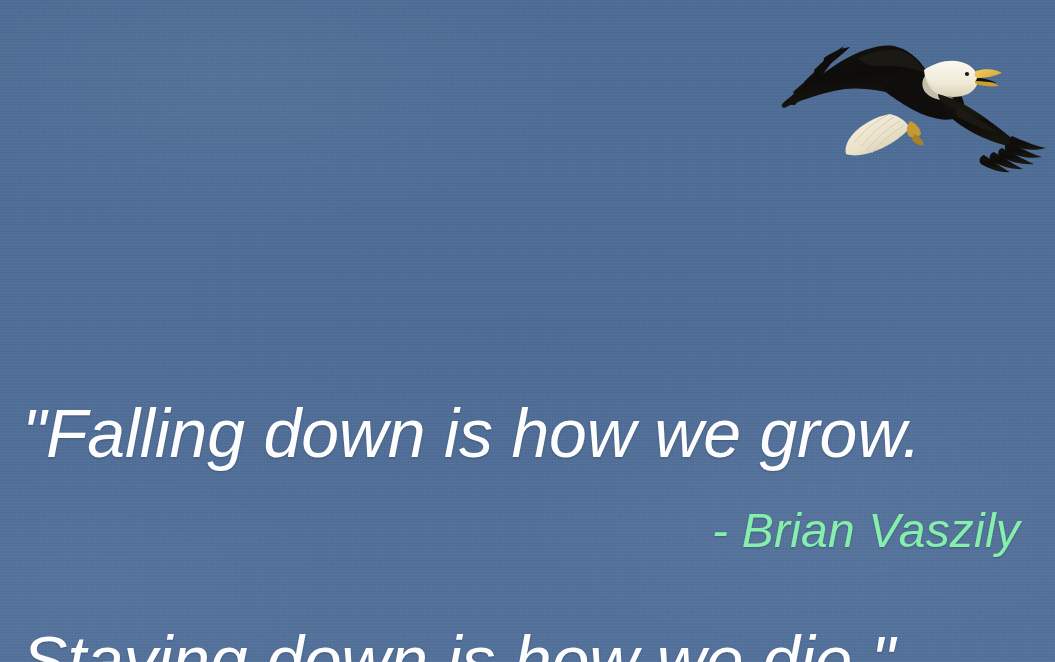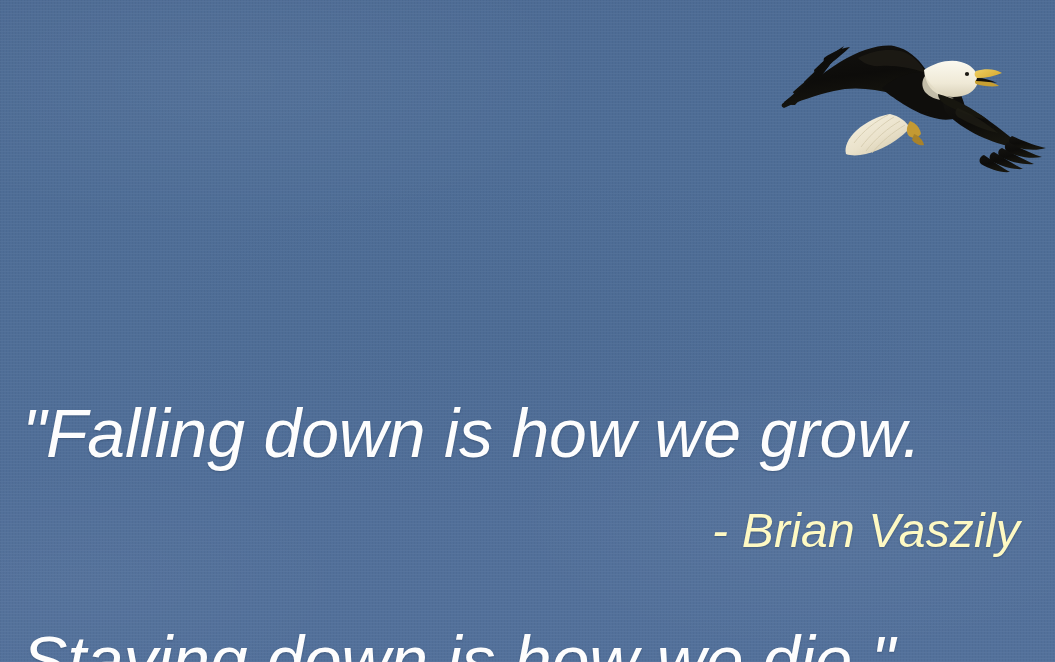--- a/index.html
+++ b/index.html
@@ -86,21 +86,21 @@
   .quote .line { display: block; }
   .quote .line-2 { margin-top: -1px; }
 
   
   .attribution {
     position: absolute;
     left: 0;
     top: 503px;
     width: 1020px;
     text-align: right;
-    color: #fef9c3;
+    color: #86efac;
     font-style: italic;
     font-weight: 400;
     font-size: 48px;
     line-height: 56px;
     letter-spacing: 0.2px;
     white-space: pre;
     text-shadow: 0 1px 2px rgba(25,45,75,0.35);
   }
 </style>
 </head>

